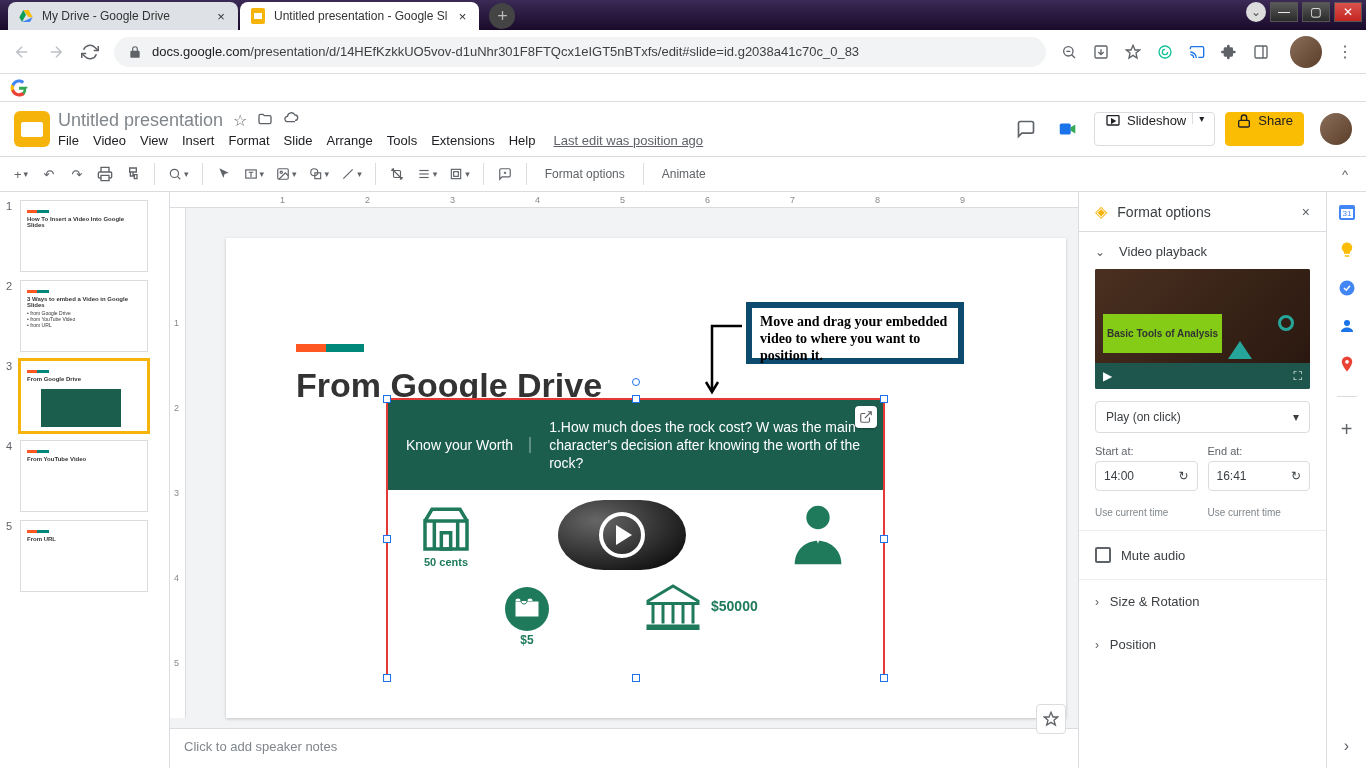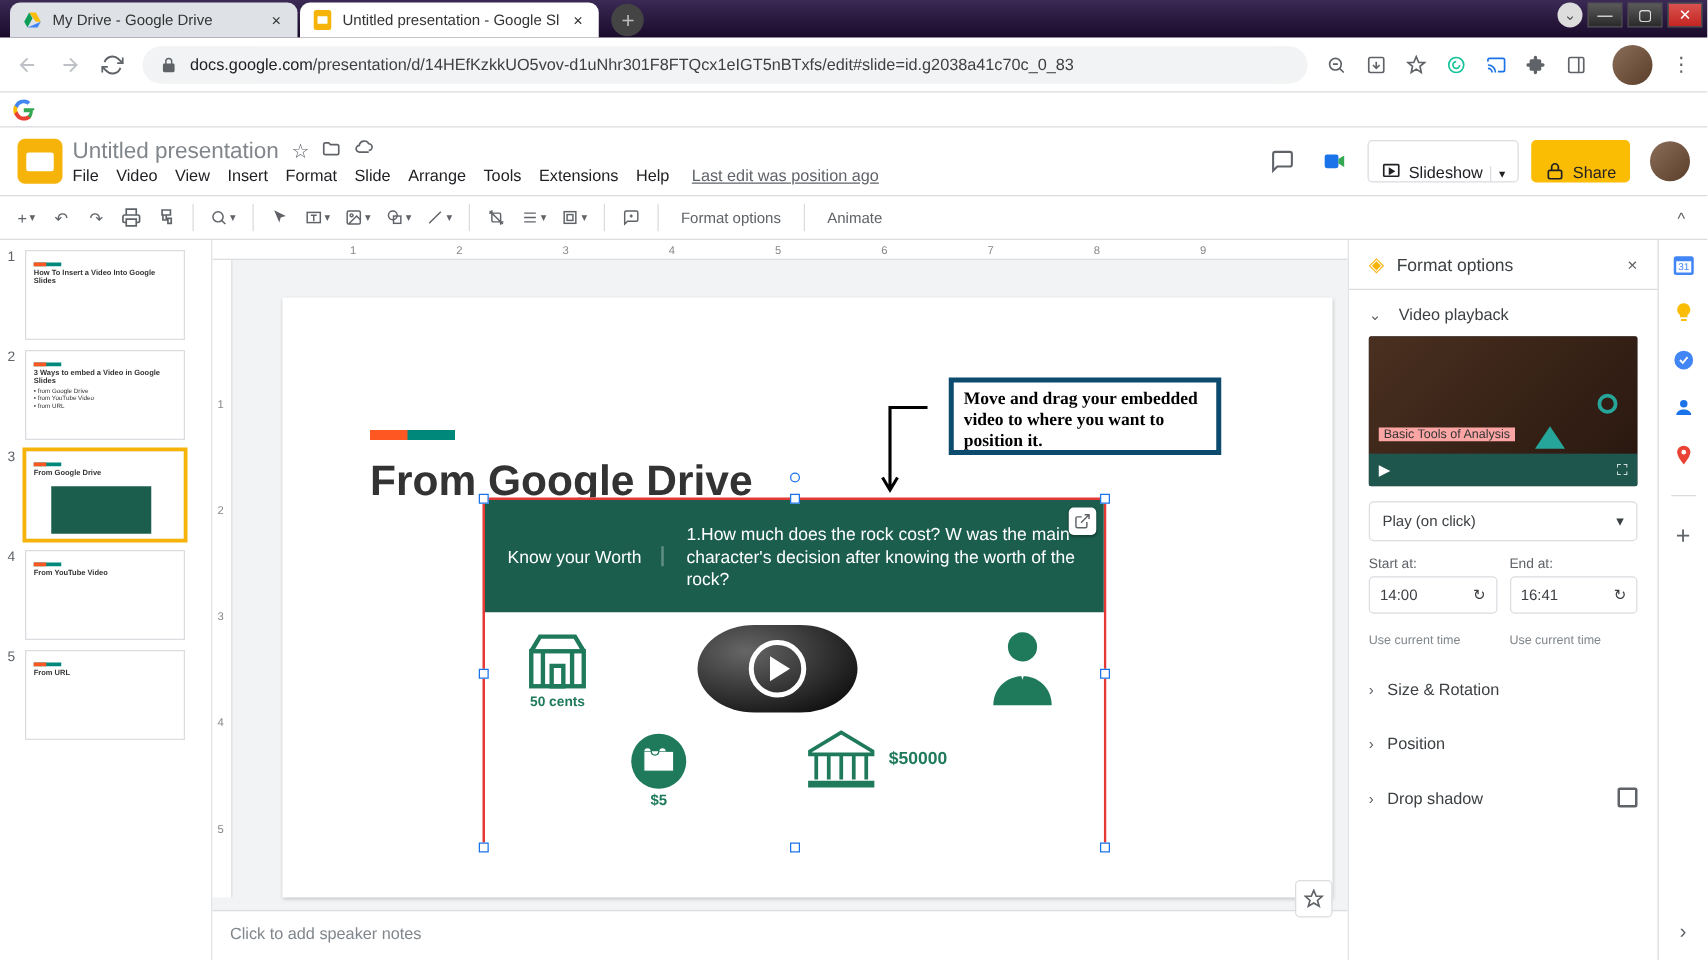--- a/index.html
+++ b/index.html
@@ -35,21 +35,21 @@
 .docs-header { height: 54px; display: flex; align-items: center; padding: 0 14px; gap: 8px; }
 .slides-logo { width: 36px; height: 36px; background: #f6b40b; border-radius: 6px; display: flex; align-items: center; justify-content: center; }
 .slides-logo::after { content: ""; width: 22px; height: 15px; background: #fff; border-radius: 2px; }
 .doc-title-area { display: flex; flex-direction: column; gap: 2px; }
 .doc-title-row { display: flex; align-items: center; gap: 10px; }
 .doc-title { font-size: 18px; color: #80868b; }
 .doc-title-icons { display: flex; gap: 10px; color: #5f6368; font-size: 16px; }
 .menu-row { display: flex; gap: 14px; font-size: 13px; color: #202124; }
 .menu-row .last-edit { color: #5f6368; text-decoration: underline; margin-left: 4px;}
 .docs-header-right { margin-left: auto; display: flex; align-items: center; gap: 10px; }
-.hdr-btn { height: 34px; border: 1px solid #dadce0; border-radius: 4px; display: flex; align-items: flex-end; padding: 0 10px; gap: 6px; font-size: 13px; color: #202124; }
+.hdr-btn { height: 34px; border: 1px solid #dadce0; border-radius: 4px; display: flex; align-items: flex-start; padding: 0 10px; gap: 6px; font-size: 13px; color: #202124; }
 .hdr-btn.share { background: #fbbc04; border-color: #fbbc04; font-weight: 500; }
 .hdr-icon-btn { width: 32px; height: 32px; display: flex; align-items: center; justify-content: center; color: #5f6368; }
 .avatar { width: 32px; height: 32px; border-radius: 50%; background: linear-gradient(135deg,#8a6e5a,#5a3e2a); margin-left: 6px;}
 
 
 .toolbar { height: 36px; border-top: 1px solid #dadce0; border-bottom: 1px solid #dadce0; display: flex; align-items: center; padding: 0 10px; gap: 6px; font-size: 13px; color: #5f6368; }
 .tb-btn { min-width: 22px; height: 24px; display: flex; align-items: center; justify-content: center; padding: 0 3px; border-radius: 2px; }
 .tb-sep { width: 1px; height: 22px; background: #dadce0; margin: 0 4px; }
 .tb-dropdown { display: flex; align-items: center; }
 .tb-dropdown::after { content: "▾"; font-size: 9px; margin-left: 2px; color: #5f6368; }
@@ -66,21 +66,21 @@
 .canvas-area { flex: 1; background: #f1f3f4; position: relative; overflow: hidden; display: flex; flex-direction: column;}
 .ruler-h { height: 16px; background: #fff; border-bottom: 1px solid #dadce0; position: relative; font-size: 9px; color: #888; display:flex; align-items:center;}
 .ruler-h span{ position:absolute;}
 .ruler-v { width: 16px; background: #fff; border-right: 1px solid #dadce0; position: absolute; left: 0; top: 16px; bottom: 50px; font-size:9px; color:#888;}
 .ruler-v span{ position:absolute; left: 4px;}
 .canvas-inner { flex: 1; position: relative; margin-left: 16px; overflow: hidden;}
 .slide-page { position: absolute; left: 40px; top: 30px; width: 840px; height: 480px; background: #fff; box-shadow: 0 1px 3px rgba(0,0,0,0.2); }
 .slide-accent { position: absolute; left: 70px; top: 106px; width: 68px; height: 8px; background: #00897b; border-left: 30px solid #ff5722;}
 .slide-title { position: absolute; left: 70px; top: 128px; font-size: 34px; font-weight: bold; color: #333; }
 
-.annot-box { position: absolute; left: 533px; top: 64px; width: 218px; height: 62px; border: 4px solid #0c4a6e; background: #fff; padding: 6px 8px; font-size: 14px; font-weight: bold; font-family: 'Times New Roman', serif; line-height: 1.2; }
+.annot-box { position: absolute; left: 520px; top: 64px; width: 218px; height: 62px; border: 6px solid #0c4a6e; background: #fff; padding: 6px 8px; font-size: 14px; font-weight: bold; font-family: 'Times New Roman', serif; line-height: 1.2; }
 .annot-arrow { position: absolute; left: 476px; top: 80px; }
 
 .video-box { position: absolute; left: 160px; top: 160px; width: 499px; height: 281px; border: 2px solid #e53935; background: #fff; }
 .video-header { height: 90px; background: #1b5e4e; display: flex; color: #fff; padding: 12px 18px; gap: 18px; align-items: center;}
 .video-header .kyw { font-size: 14px; font-weight: 500; white-space: nowrap; border-right: 2px solid rgba(255,255,255,0.3); padding-right: 16px;}
 .video-header .q { font-size: 14px; line-height: 1.3; }
 .video-body { height: 191px; background: #fff; position: relative; }
 .rock { position: absolute; left: 170px; top: 10px; width: 128px; height: 70px; background: radial-gradient(ellipse at 30% 30%, #666, #000); border-radius: 50% / 70%; display:flex; align-items:center; justify-content:center;}
 .play-circle { width: 46px; height: 46px; border: 4px solid #fff; border-radius: 50%; display: flex; align-items: center; justify-content: center; }
 .play-circle::after { content: ""; border-left: 16px solid #fff; border-top: 10px solid transparent; border-bottom: 10px solid transparent; margin-left: 4px;}
@@ -98,21 +98,21 @@
 .format-panel { width: 248px; border-left: 1px solid #dadce0; display: flex; flex-direction: column; }
 .fp-header { height: 40px; display: flex; align-items: center; padding: 0 16px; gap: 10px; border-bottom: 1px solid #dadce0; }
 .fp-header .fp-icon { color: #f6b40b; font-size: 16px; }
 .fp-header .fp-title { font-size: 14px; color: #3c4043; flex: 1; }
 .fp-header .fp-close { color: #5f6368; font-size: 14px; }
 .fp-section { padding: 12px 16px; }
 .fp-section-head { display: flex; align-items: center; gap: 14px; font-size: 13px; color: #3c4043; margin-bottom: 10px; }
 .fp-chevron { color: #5f6368; font-size: 12px; }
 .fp-preview { width: 100%; height: 120px; background: #3a3a3a; position: relative; border-radius: 2px; overflow:hidden;}
 .fp-preview-ctrl { position: absolute; bottom: 0; left: 0; right: 0; height: 26px; background: rgba(28,90,80,0.9); display: flex; align-items: center; justify-content: space-between; padding: 0 8px; color: #fff; font-size: 12px; }
-.fp-preview-title { position:absolute; bottom: 36px; left: 8px; background: #fca5a5; color: #333; font-size: 10px; font-weight: normal; padding: 0 4px;}
+.fp-preview-title { position:absolute; bottom: 36px; left: 8px; background: #84cc16; color: #333; font-size: 10px; font-weight: bold; padding: 14px 4px;}
 .fp-preview .circle-green { position:absolute; top:46px; right:16px; width: 16px; height:16px; border:3px solid #26a69a; border-radius:50%;}
 .fp-preview .tri-green { position:absolute; bottom:30px; right:58px; width:0;height:0; border-left:12px solid transparent; border-right:12px solid transparent; border-bottom:18px solid #26a69a;}
 .fp-select { width: 100%; height: 32px; border: 1px solid #dadce0; border-radius: 4px; display: flex; align-items: center; justify-content: space-between; padding: 0 10px; font-size: 12px; color: #3c4043; margin-top: 12px;}
 .fp-time-row { display: flex; gap: 10px; margin-top: 12px; }
 .fp-time-col { flex: 1; }
 .fp-label { font-size: 11px; color: #5f6368; margin-bottom: 4px; display: block; }
 .fp-input { width: 100%; height: 30px; border: 1px solid #dadce0; border-radius: 4px; display: flex; align-items: center; justify-content: space-between; padding: 0 8px; font-size: 12px; color: #3c4043;}
 .fp-uselink { font-size: 10px; color: #80868b; margin-top: 16px; display: block;}
 .fp-checkbox { display: flex; align-items: center; gap: 10px; font-size: 13px; color: #3c4043; padding: 16px 16px; border-top: 1px solid #eee; border-bottom: 1px solid #eee;}
 .fp-cb { width: 16px; height: 16px; border: 2px solid #5f6368; border-radius: 2px;}
@@ -557,29 +557,29 @@
           <div class="fp-time-col">
             <span class="fp-label">End at:</span>
             <div class="fp-input">
               <span>16:41</span>
               <span>↻</span>
             </div>
             <span class="fp-uselink">Use current time</span>
           </div>
         </div>
       </div>
+      <div class="fp-checkbox">
+        <div class="fp-cb"></div>
+        <span>Mute audio</span>
+      </div>
       <div class="fp-collapsed">
         <span><span class="fp-chevron">›</span>&nbsp;&nbsp;&nbsp;<span>Size &amp; Rotation</span></span>
       </div>
       <div class="fp-collapsed">
         <span><span class="fp-chevron">›</span>&nbsp;&nbsp;&nbsp;<span>Position</span></span>
-      </div>
-      <div class="fp-collapsed">
-        <span><span class="fp-chevron">›</span>&nbsp;&nbsp;&nbsp;<span>Drop shadow</span></span>
-        <div class="fp-cb"></div>
       </div>
     </div>
   </div>
 
   <div class="side-panel">
     <div class="sp-icon">
         <svg width="20" height="20">
           <rect x="2" y="3" width="16" height="15" rx="2" fill="#4285f4"></rect>
           <rect x="4" y="7" width="12" height="9" fill="#fff"></rect>
           <text x="10" y="14" font-size="8" text-anchor="middle" fill="#4285f4">31</text>

